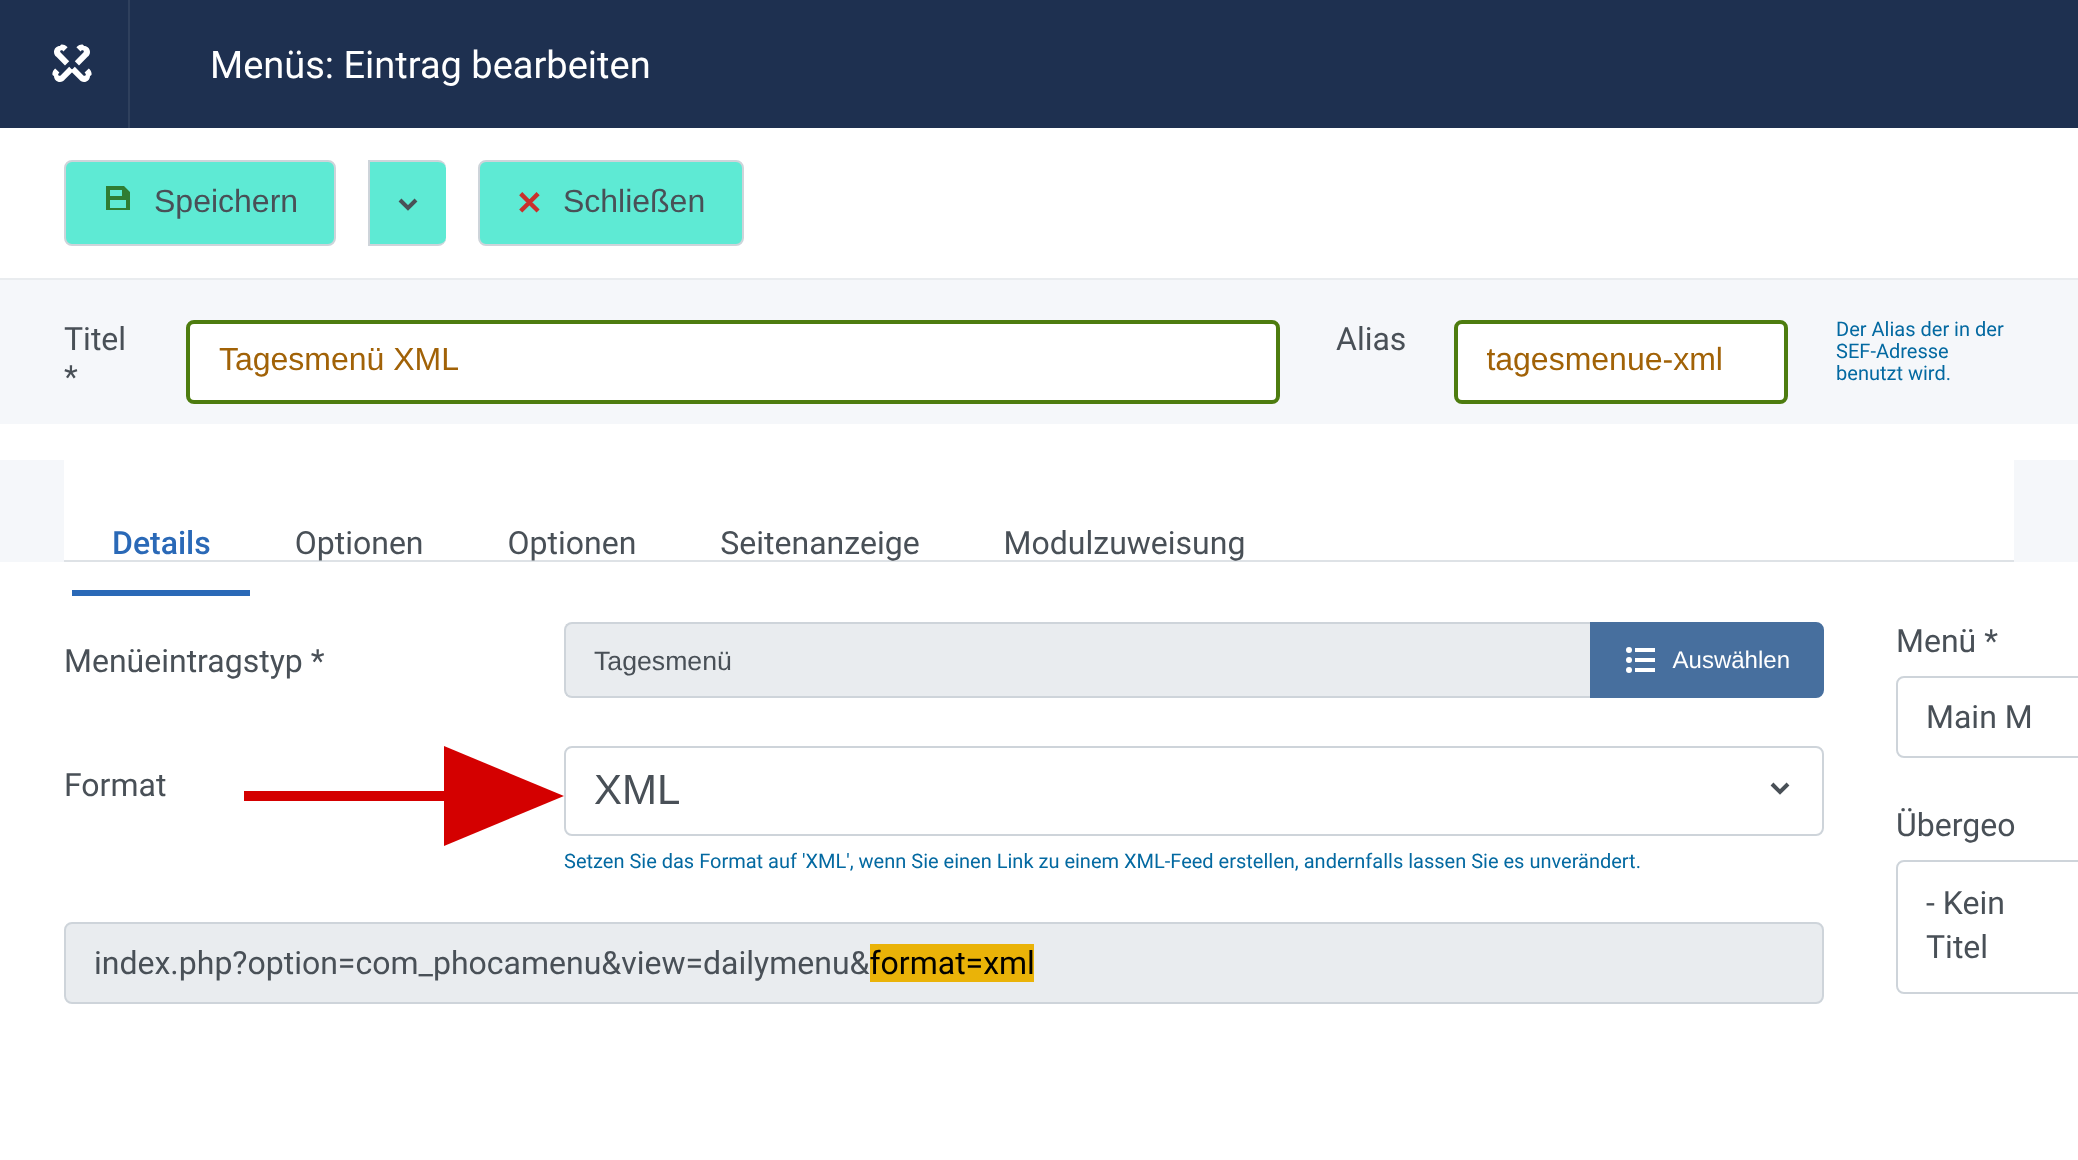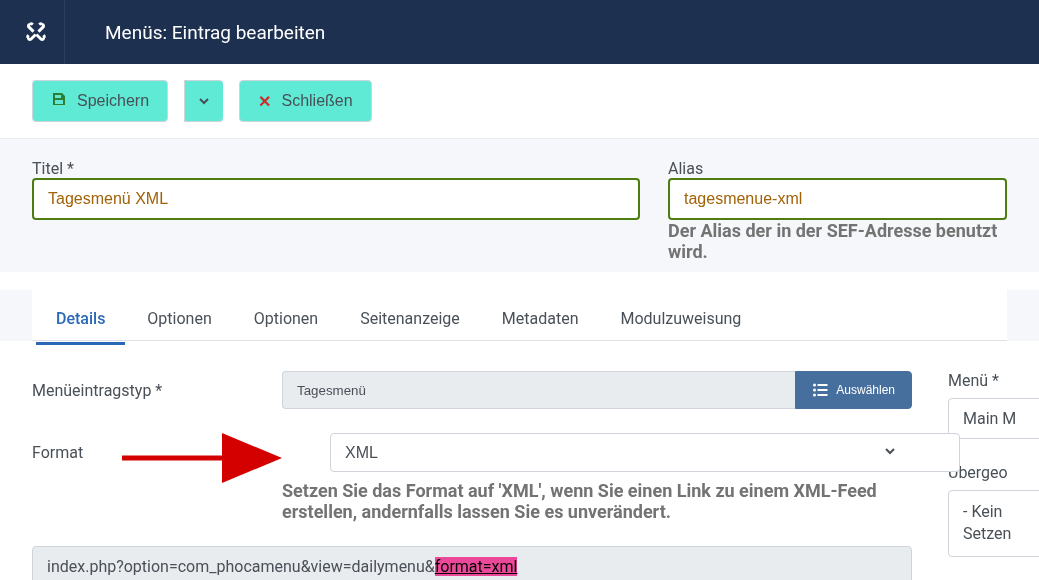--- a/index.html
+++ b/index.html
@@ -13,49 +13,49 @@
 
   .toolbar { padding: 16px 32px; background: #fff; display: flex; gap: 16px; border-bottom: 1px solid #e9ecef;}
   .btn { display: inline-flex; align-items: center; gap: 10px; border: 1px solid #ced4da; background: #5eead4; padding: 10px 18px; border-radius: 4px; font-size: 16px; cursor: pointer; color: #495057; }
   .btn-group { display: flex; }
   .btn-group .btn:first-child { border-radius: 4px 0 0 4px; border-right: none;}
   .btn-group .btn:last-child { border-radius: 0 4px 4px 0; padding: 10px 12px; }
   .icon-save { color: #2f7d32; }
   .icon-close { color: #c9302c; font-weight: bold; }
 
   .title-row { padding: 20px 32px 10px 32px; display: flex; gap: 28px; background: #f5f7fa; }
-  .field-col { display: flex; flex-direction: column; gap: 0; }
+  .field-col { display: flex; flex-direction: row; gap: 24px; }
   .field-col.title { flex: 0 0 608px; }
   .field-col.alias { flex: 1; }
   .label { font-size: 16px; color: #495057; }
   .input { width: 100%; padding: 10px 14px; font-size: 16px; border: 2px solid #4d7c0f; border-radius: 4px; background: #fff; color: #a16207; }
-  .helptext { font-size: 18px; color: #737373; font-weight: bold; }
+  .helptext { font-size: 10px; color: #0369a1; }
 
   .tabs-wrap { padding: 0 32px; background: #f5f7fa; }
   .tabs { display: flex; border-bottom: 1px solid #dee2e6; margin-top: 18px; gap: 2px; background:#fff; padding-left:4px;}
-  .tab { padding: 14px 20px; font-size: 16px; color: #495057; cursor: pointer; border-bottom: 3px solid transparent; position:relative; top:5px;}
+  .tab { padding: 14px 20px; font-size: 16px; color: #495057; cursor: pointer; border-bottom: 3px solid transparent; position:relative; top:18px;}
   .tab.active { color: #2a69b7; border-bottom-color: #2a69b7; font-weight: 500; }
 
   .form-area { padding: 30px 32px; display: flex; gap: 36px; background:#fff;}
   .form-main { flex: 0 0 880px; }
   .form-side { flex: 1; }
   .frow { display: flex; margin-bottom: 24px; }
   .frow .flabel { flex: 0 0 250px; padding-top: 10px; font-size: 16px; }
   .frow .fcontrol { flex: 1; }
 
   .type-wrap { display: flex; }
   .type-input { flex: 1; padding: 10px 14px; border: 1px solid #ced4da; border-right:none; border-radius: 4px 0 0 4px; background: #e9ecef; color:#495057;}
   .type-btn { display: inline-flex; align-items: center; gap: 8px; background: #476f9e; color: #fff; border: 1px solid #476f9e; padding: 10px 16px; border-radius: 0 4px 4px 0; font-size: 12px; cursor: pointer; }
 
   .select-wrap { position: relative; }
-  .select-wrap select { width: 100%; padding: 10px 14px; font-size: 16px; border: 1px solid #ced4da; border-radius: 4px; background: #fff; appearance: none; color:#495057;margin-left:48px;}
+  .select-wrap select { width: 100%; padding: 10px 14px; font-size: 21px; border: 1px solid #ced4da; border-radius: 4px; background: #fff; appearance: none; color:#495057;}
   .select-wrap .chev { position: absolute; right: 14px; top: 50%; transform: translateY(-50%); pointer-events: none; }
 
   .readonly { width: 100%; padding: 10px 14px; font-size: 16px; border: 1px solid #ced4da; border-radius: 4px; background: #e9ecef; color:#495057; white-space: nowrap; overflow: hidden;}
-  mark { background: #ec4899; text-decoration: underline; }
+  mark { background: #eab308; }
 
   .side-label { margin-bottom: 8px; }
   .side-input { width: 120%; padding: 10px 14px; font-size: 16px; border: 1px solid #ced4da; border-radius: 4px; background: #fff; color:#495057; white-space: nowrap; margin-bottom: 24px;}
 
   .arrow { position: absolute; }
   .arrow svg { overflow: visible; }
 
   .form-main-wrap { position: relative; }
 </style>
 </head>
@@ -111,21 +111,20 @@
     <div class="helptext">Der Alias der in der SEF-Adresse benutzt wird.</div>
   </div>
 </div>
 
 <div class="tabs-wrap">
   <div class="tabs">
     <div class="tab active">Details</div>
     <div class="tab">Optionen</div>
     <div class="tab">Optionen</div>
     <div class="tab">Seitenanzeige</div>
-    <div class="tab">Metadaten</div>
     <div class="tab">Modulzuweisung</div>
   </div>
 </div>
 
 <div class="form-area">
   <div class="form-main form-main-wrap">
 
     <div class="frow">
       <div class="flabel">Menüeintragstyp *</div>
       <div class="fcontrol">
@@ -180,16 +179,16 @@
 
   </div>
 
   <div class="form-side">
     <div class="side-label label">Menü *</div>
     <div class="side-input">Main M</div>
 
     <div class="side-label label">Übergeo</div>
     <div class="side-input" style="line-height:1.4;">
       <div>- Kein</div>
-      <div>Setzen</div>
+      <div>Titel</div>
     </div>
   </div>
 </div>
 
 </body></html>

